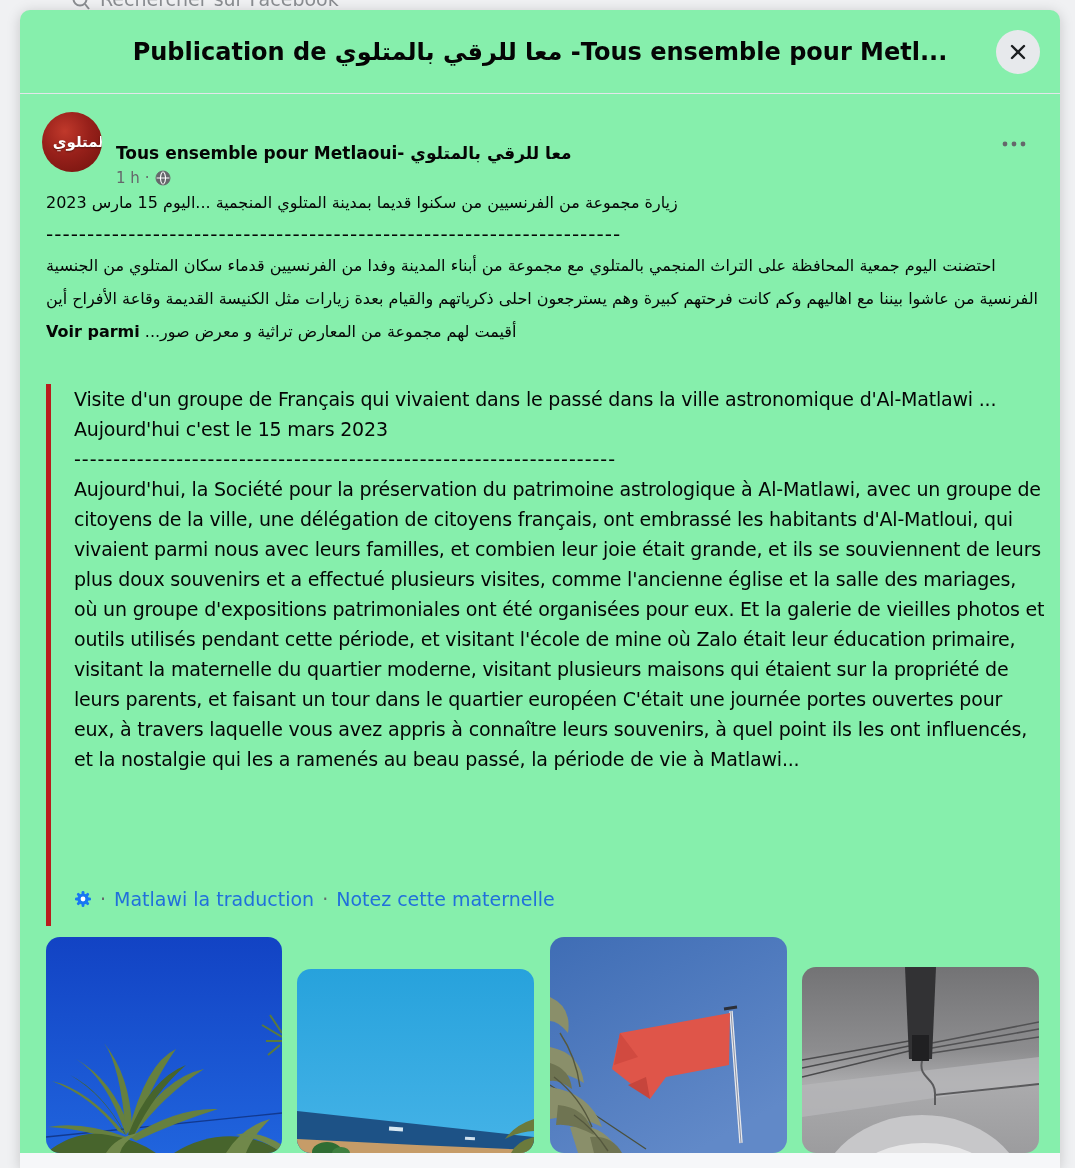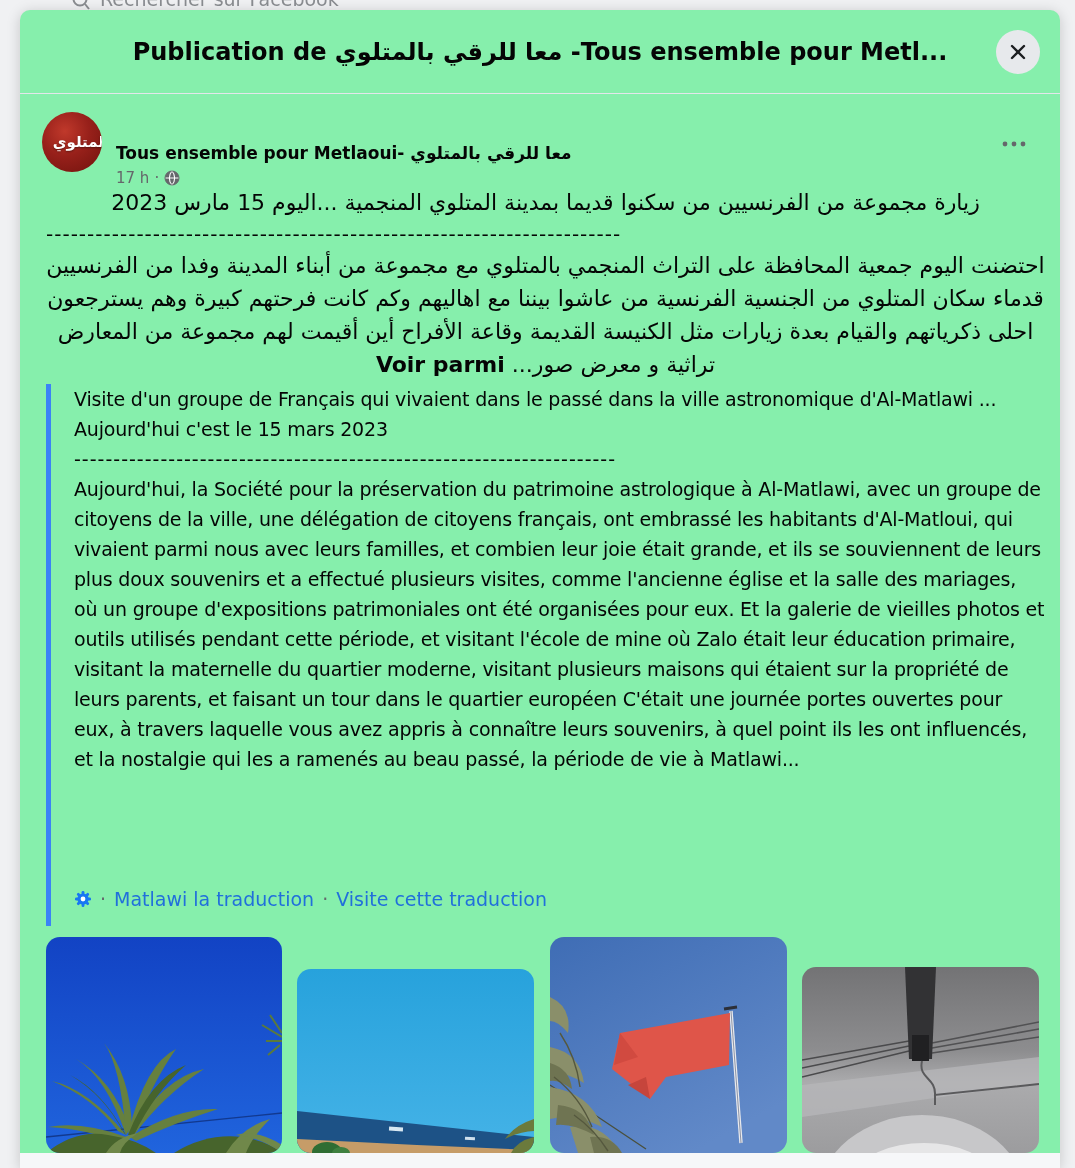--- a/index.html
+++ b/index.html
@@ -28,27 +28,27 @@
   .avatar { position:absolute; left:0; top:0; width:60px; height:60px; border-radius:50%;
     background:radial-gradient(circle at 38% 32%, #c0392b 0%, #97201a 45%, #6f120d 100%);
     display:flex; align-items:center; justify-content:center; overflow:hidden; }
   .avatar span { color:#fff; font-size:15px; font-weight:700; text-shadow:0 1px 2px rgba(0,0,0,.4);margin-left:24px; }
   .author-block { position:absolute; left:74px; top:6px;margin-top:24px; }
   .author-name { font-size:17px; font-weight:700; line-height:22px; }
   .meta-row { display:flex; align-items:center; gap:5px; margin-top:5px; color:#65676b; font-size:15px; }
   .more-btn { position:absolute; right:4px; top:18px; background:none; border:none; cursor:pointer; padding:6px; }
   
   .post-text { position:absolute; top:176px; left:26px; right:15px; }
-  .ar { direction:rtl; text-align:center; font-size:22px; line-height:33px; }
+  .ar { direction:rtl; text-align:left; font-size:16px; line-height:33px; }
   .dashes { direction:ltr; text-align:left; font-size:20px; line-height:30px; letter-spacing:1px;
     white-space:nowrap; overflow:hidden; }
   .see-more { font-weight:700; cursor:pointer; }
   
   .translation { position:absolute; top:374px; left:26px; right:15px; height:542px;
-    border-left:5px solid #3b82f6; padding-left:23px; }
+    border-left:5px solid #b91c1c; padding-left:23px; }
   .translation-text { height:496px; overflow:hidden; font-size:19px; line-height:30px; letter-spacing:-0.2px; }
   .translation-text p { margin:0; }
   .translation-text .dashes { font-size:19px; line-height:30px; }
   .translation-controls { margin-top:8px; display:flex; align-items:center; gap:8px;
     font-size:19px; color:#65676b; }
   .translation-controls a { color:#216fdb; text-decoration:none; cursor:pointer; }
   .gear { display:inline-flex; }
   
   .photo-grid { position:absolute; top:917px; left:0; right:0; height:226px; }
   .photo { position:absolute; border-radius:14px; overflow:hidden; cursor:pointer; }
@@ -84,21 +84,21 @@
     </button>
   </div>
 
   <div class="post-header">
     <div class="avatar">
       <span>بالمتلوي</span>
     </div>
     <div class="author-block">
       <div class="author-name">Tous ensemble pour Metlaoui- معا للرقي بالمتلوي</div>
       <div class="meta-row">
-        <span>17 h</span>
+        <span>1 h</span>
         <span>·</span>
         <svg width="16" height="16" viewBox="0 0 16 16">
           <circle cx="8" cy="8" r="7" fill="#65676b"></circle>
           <path d="M8 1 a10.5 10.5 0 0 0 0 14 a10.5 10.5 0 0 0 0 -14 Z M1 8 h14" fill="none" stroke="#ffffff" stroke-width="1.1"></path>
           <circle cx="8" cy="8" r="7" fill="none" stroke="#65676b" stroke-width="1"></circle>
         </svg>
       </div>
     </div>
     <button class="more-btn">
       <svg width="28" height="8" viewBox="0 0 28 8">
@@ -133,21 +133,21 @@
             <rect x="7.6" y="1" width="2.8" height="16" rx="1.2" transform="rotate(90 9 9)"></rect>
             <rect x="7.6" y="1" width="2.8" height="16" rx="1.2" transform="rotate(135 9 9)"></rect>
             <circle cx="9" cy="9" r="5.6"></circle>
           </g>
           <circle cx="9" cy="9" r="2.4" fill="#ffffff"></circle>
         </svg>
       </span>
       <span>·</span>
       <a>Matlawi la traduction</a>
       <span>·</span>
-      <a>Visite cette traduction</a>
+      <a>Notez cette maternelle</a>
     </div>
   </div>
 
   <div class="photo-grid">
 
     <div class="photo photo-1" aria-label="palm-trees-under-deep-blue-sky">
       <svg width="236" height="216" viewBox="0 0 236 216">
         <defs>
           <linearGradient id="sky1" x1="0" y1="0" x2="0" y2="1">
             <stop offset="0" stop-color="#1243c4"></stop>

